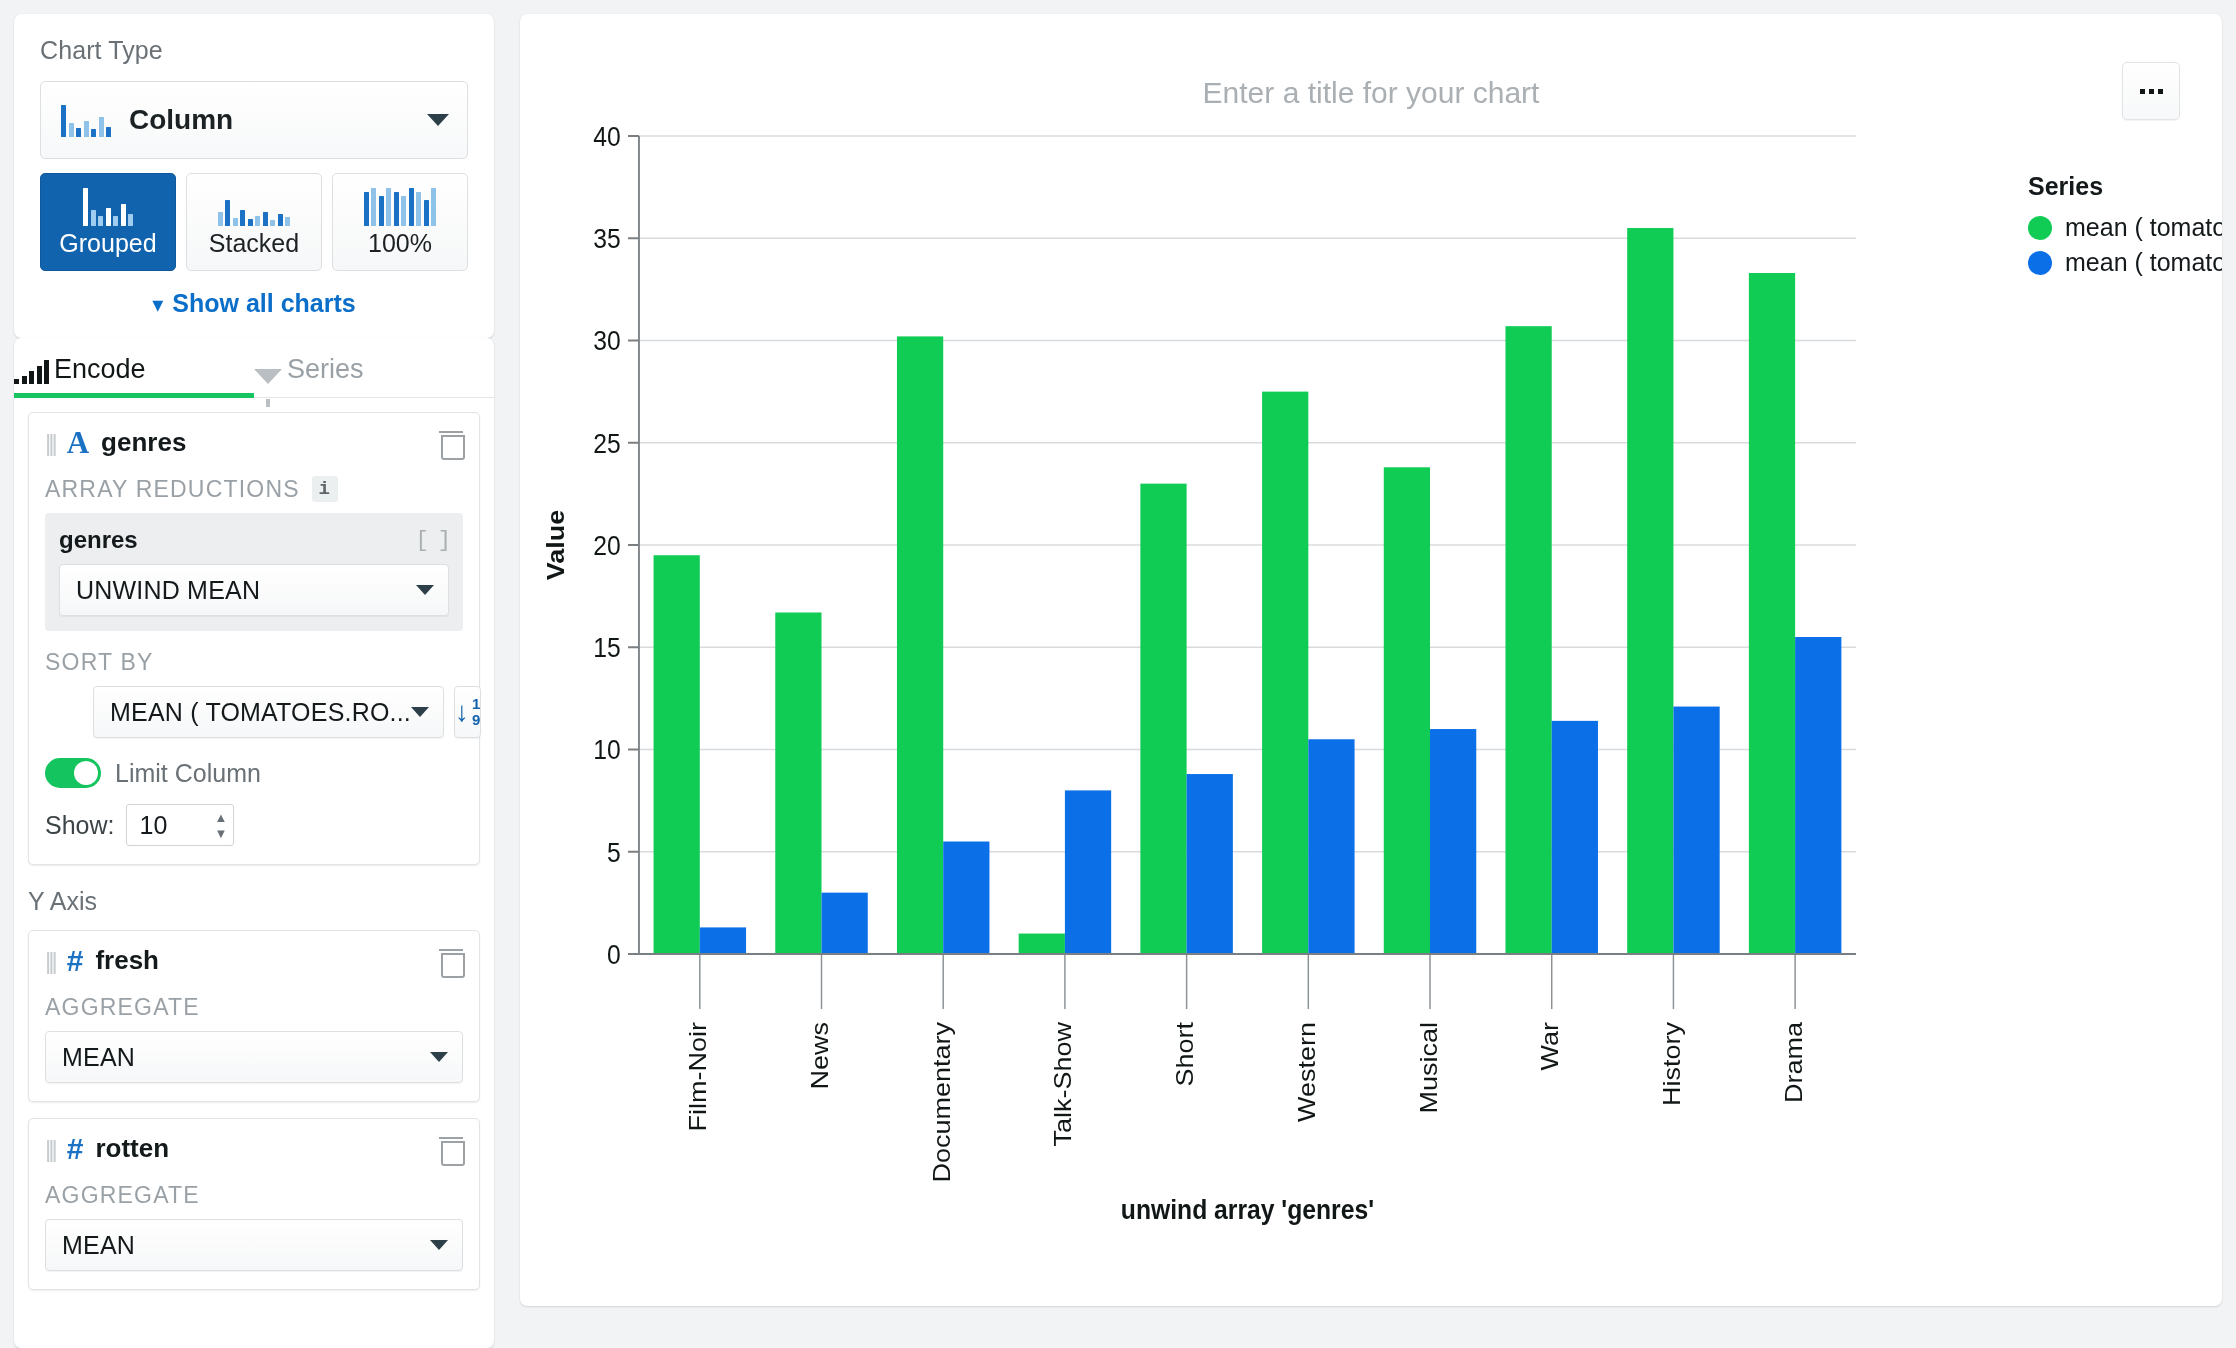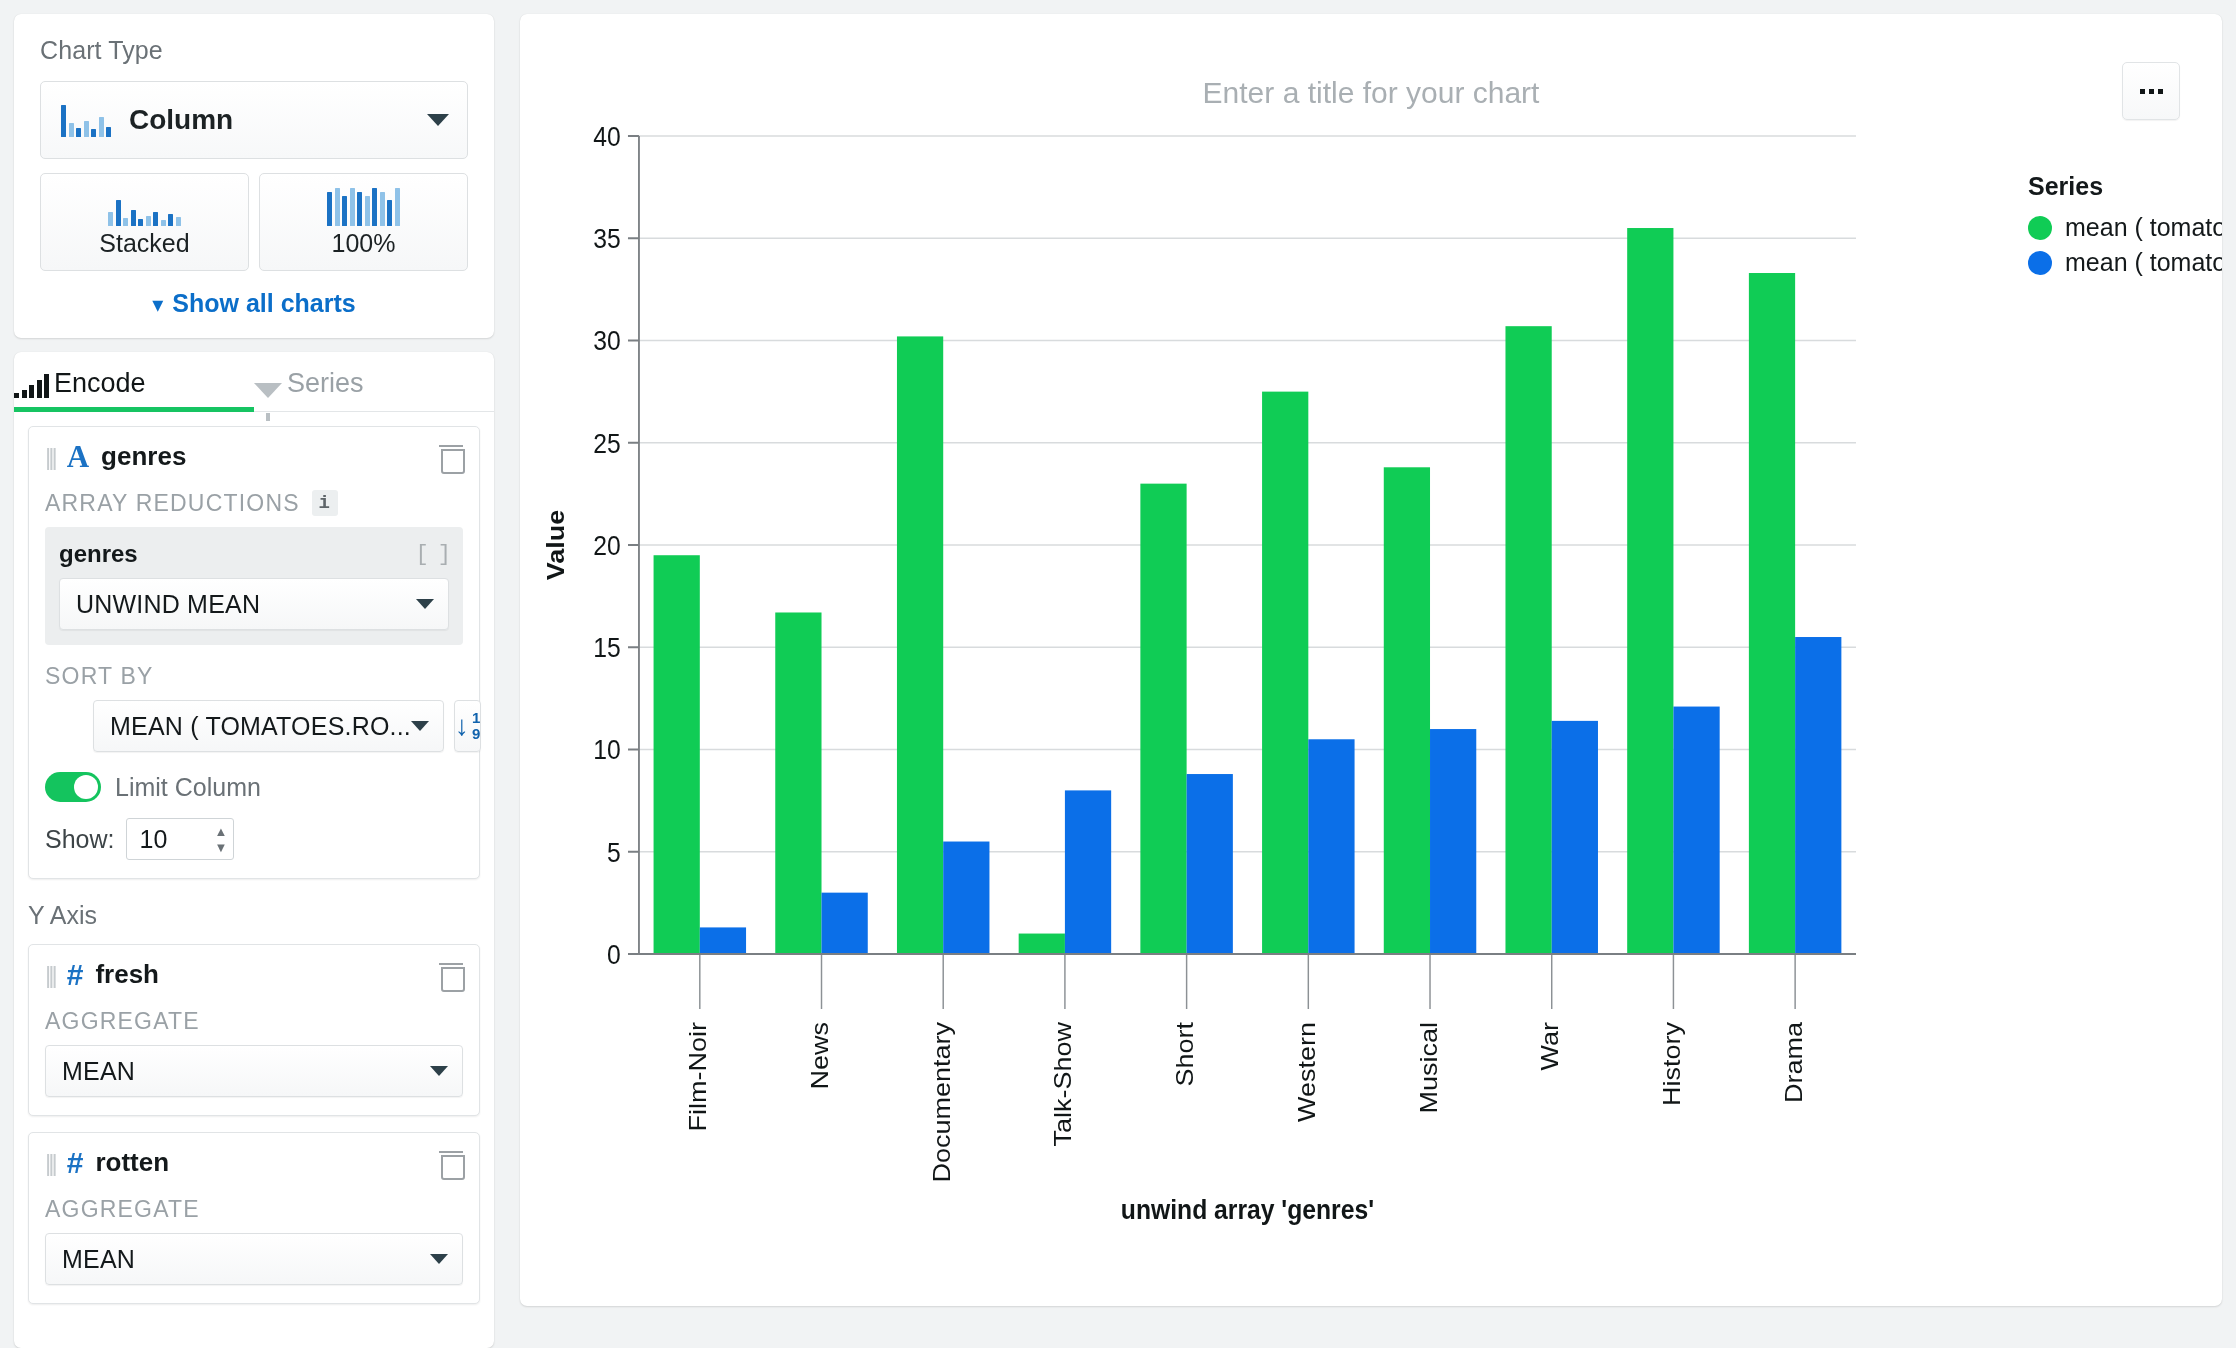--- a/index.html
+++ b/index.html
@@ -18,21 +18,20 @@
   }
 
   
   .left-panel {
     width: 508px;
     height: 1348px;
     padding: 14px 14px 0 14px;
     background: #f1f3f4;
     display: flex;
     flex-direction: column;
-    gap: 14px;
     overflow: hidden;
   }
   .card {
     background: #ffffff;
     border-radius: 7px;
     box-shadow: 0 1px 2px rgba(0,0,0,0.12), 0 0 1px rgba(0,0,0,0.10);
   }
 
   
   .chart-type-card { padding: 22px 26px 20px 26px; }
@@ -280,20 +279,32 @@
             <i class="lt" style="height:16px"></i>
             <i style="height:8px"></i>
             <i class="lt" style="height:20px"></i>
             <i style="height:10px"></i>
         </span>
         <span class="label">Column</span>
         <span class="caret"></span>
       </div>
 
       <div class="type-toggle">
+        <div class="type-btn active">
+          <span class="mini-chart">
+            <i class="lt" style="height:38px"></i>
+              <i style="height:16px"></i>
+              <i style="height:10px"></i>
+              <i class="lt" style="height:18px"></i>
+              <i style="height:10px"></i>
+              <i class="lt" style="height:22px"></i>
+              <i style="height:12px"></i>
+          </span>
+          <span class="t">Grouped</span>
+        </div>
         <div class="type-btn">
           <span class="mini-chart">
             <i class="lt" style="height:14px"></i>
               <i style="height:26px"></i>
               <i class="lt" style="height:8px"></i>
               <i style="height:16px"></i>
               <i style="height:7px"></i>
               <i class="lt" style="height:10px"></i>
               <i style="height:14px"></i>
               <i class="lt" style="height:6px"></i>

